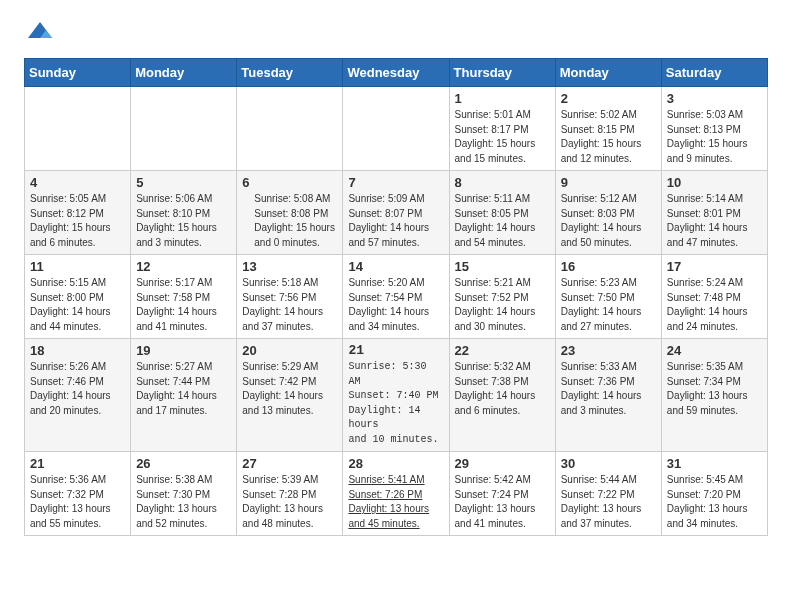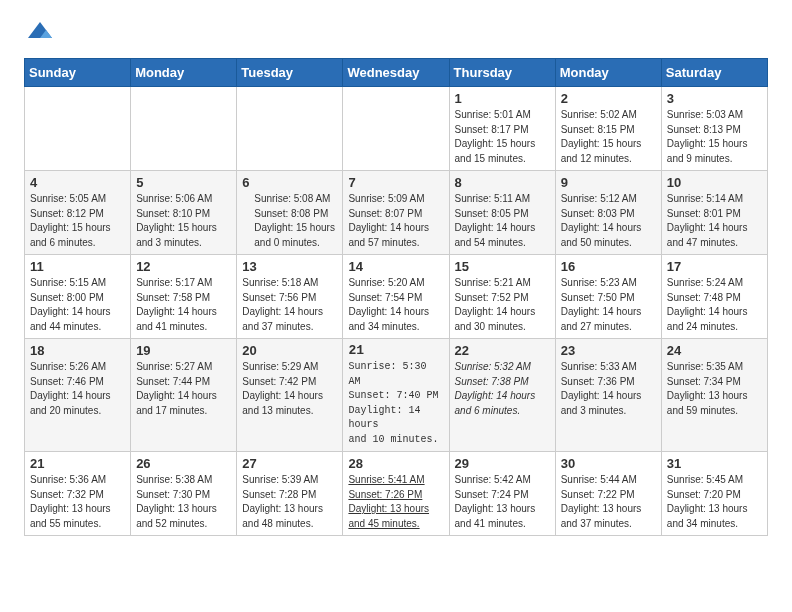--- a/index.html
+++ b/index.html
@@ -284,21 +284,21 @@
         </td>
         <td style="background: rgb(245, 245, 245); font-family: Liberation Mono, monospace;">
           <span class="day-num">21</span>
           <div class="day-info" style="white-space: pre-line;">Sunrise: 5:30 AM
 Sunset: 7:40 PM
 Daylight: 14 hours
 and 10 minutes.</div>
         </td>
         <td style="background: rgb(245, 245, 245);">
           <span class="day-num">22</span>
-          <div class="day-info" style="white-space: pre-line; font-style: italic;">Sunrise: 5:32 AM
+          <div class="day-info" style="white-space: pre-line;">Sunrise: 5:32 AM
 Sunset: 7:38 PM
 Daylight: 14 hours
 and 6 minutes.</div>
         </td>
         <td style="background: rgb(245, 245, 245); margin-top: 12px;">
           <span class="day-num">23</span>
           <div class="day-info" style="white-space: pre-line;">Sunrise: 5:33 AM
 Sunset: 7:36 PM
 Daylight: 14 hours
 and 3 minutes.</div>

